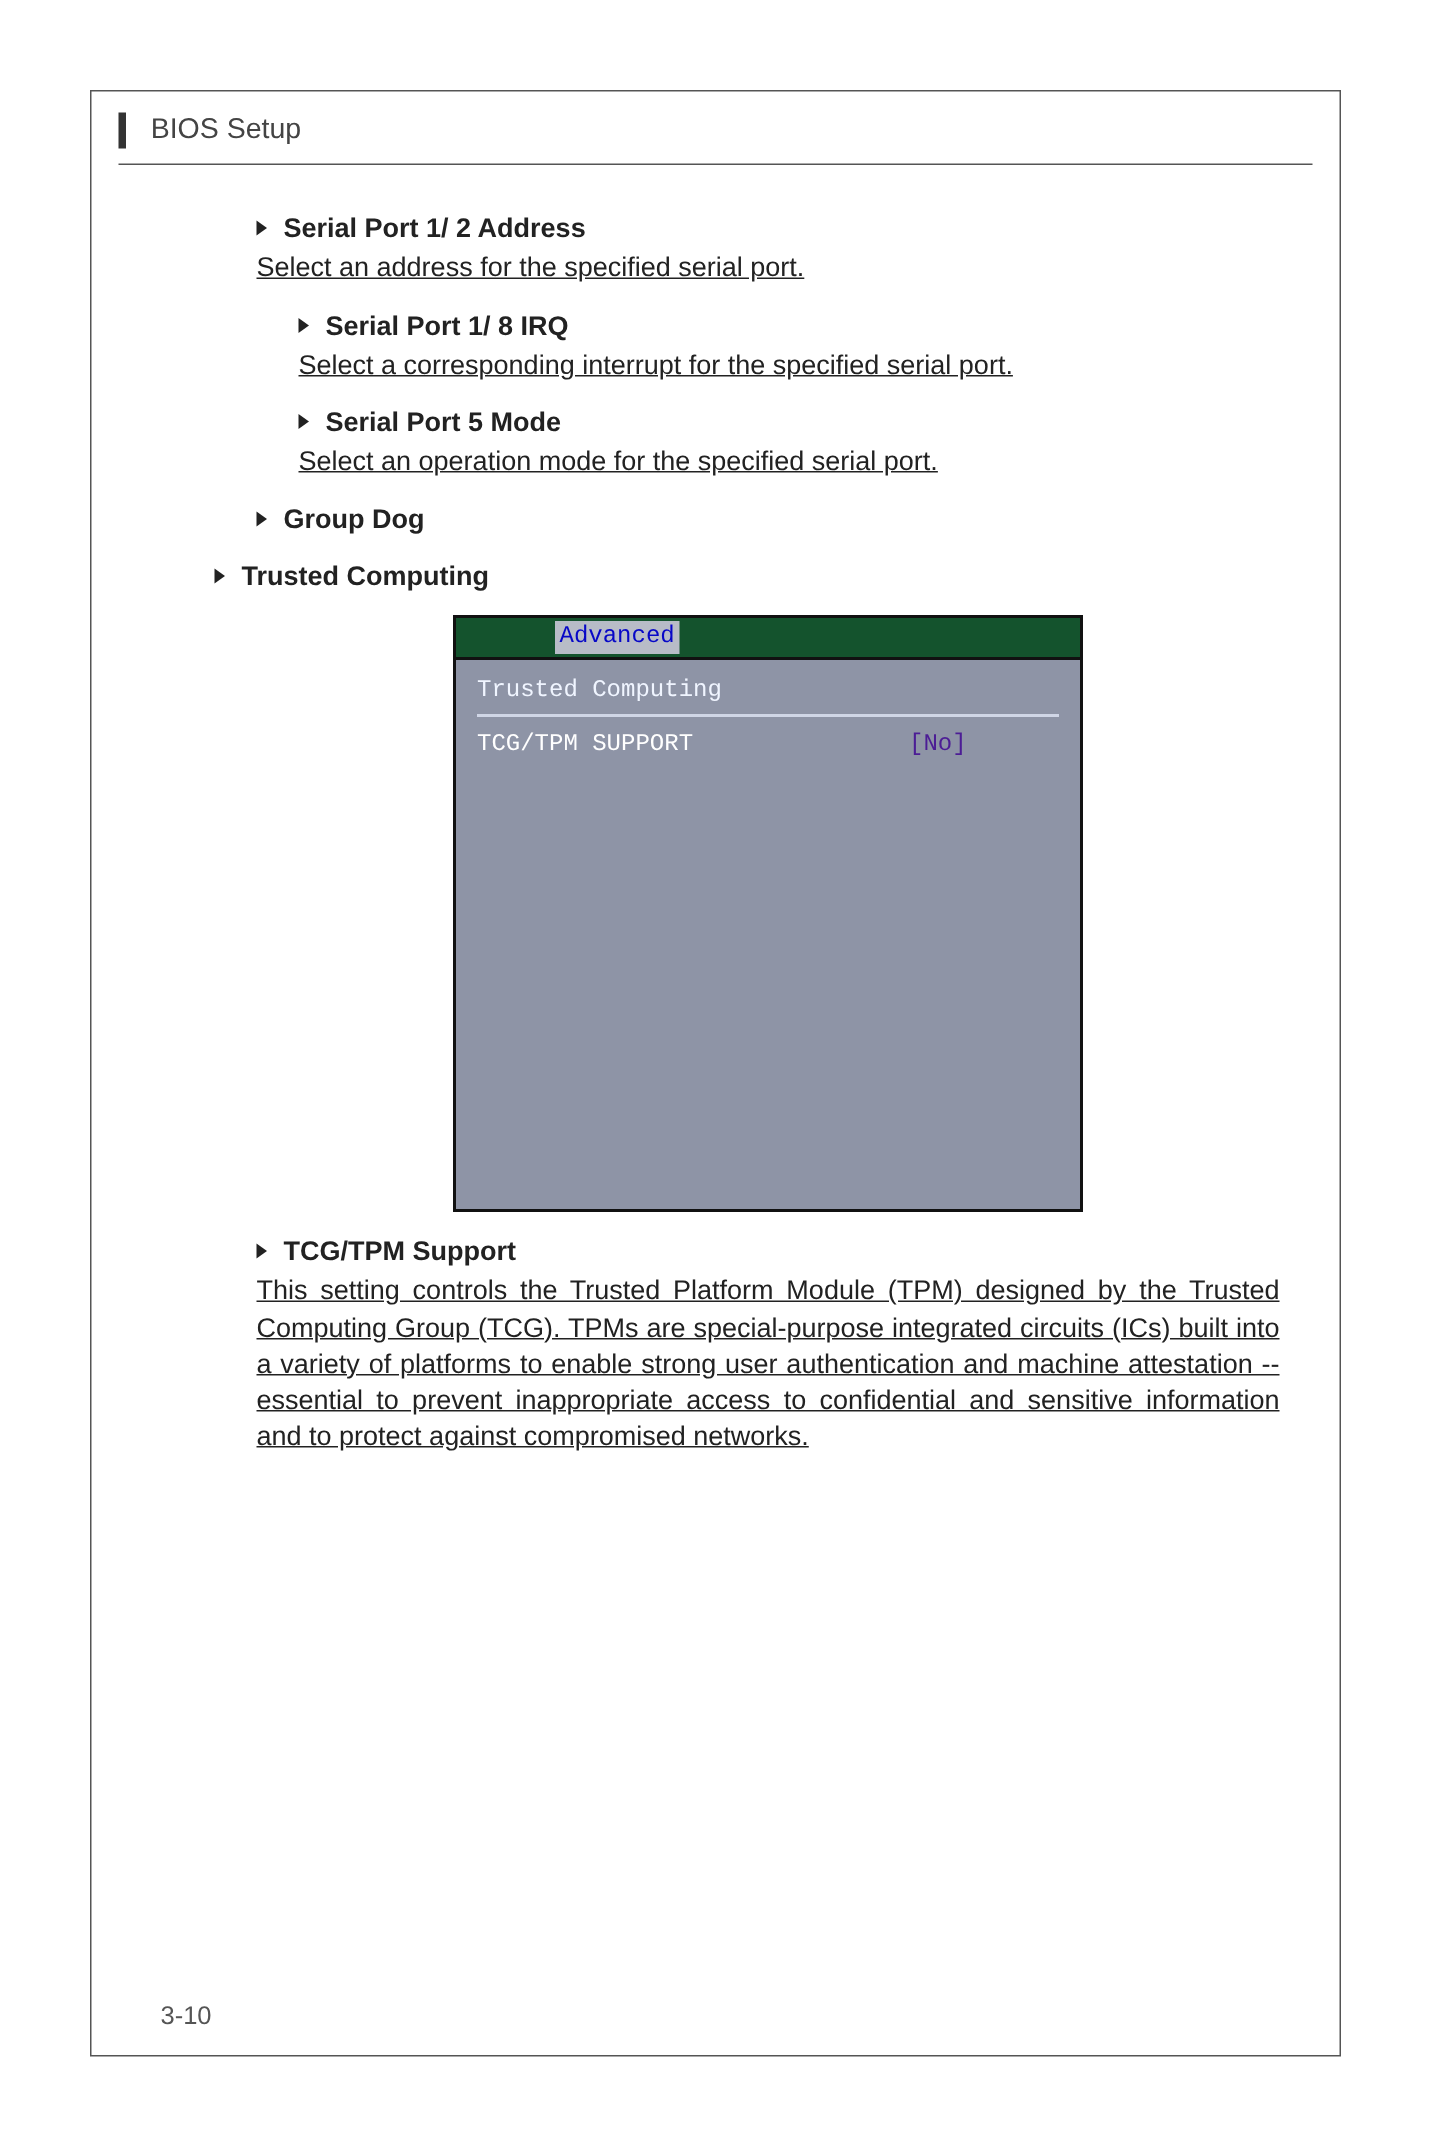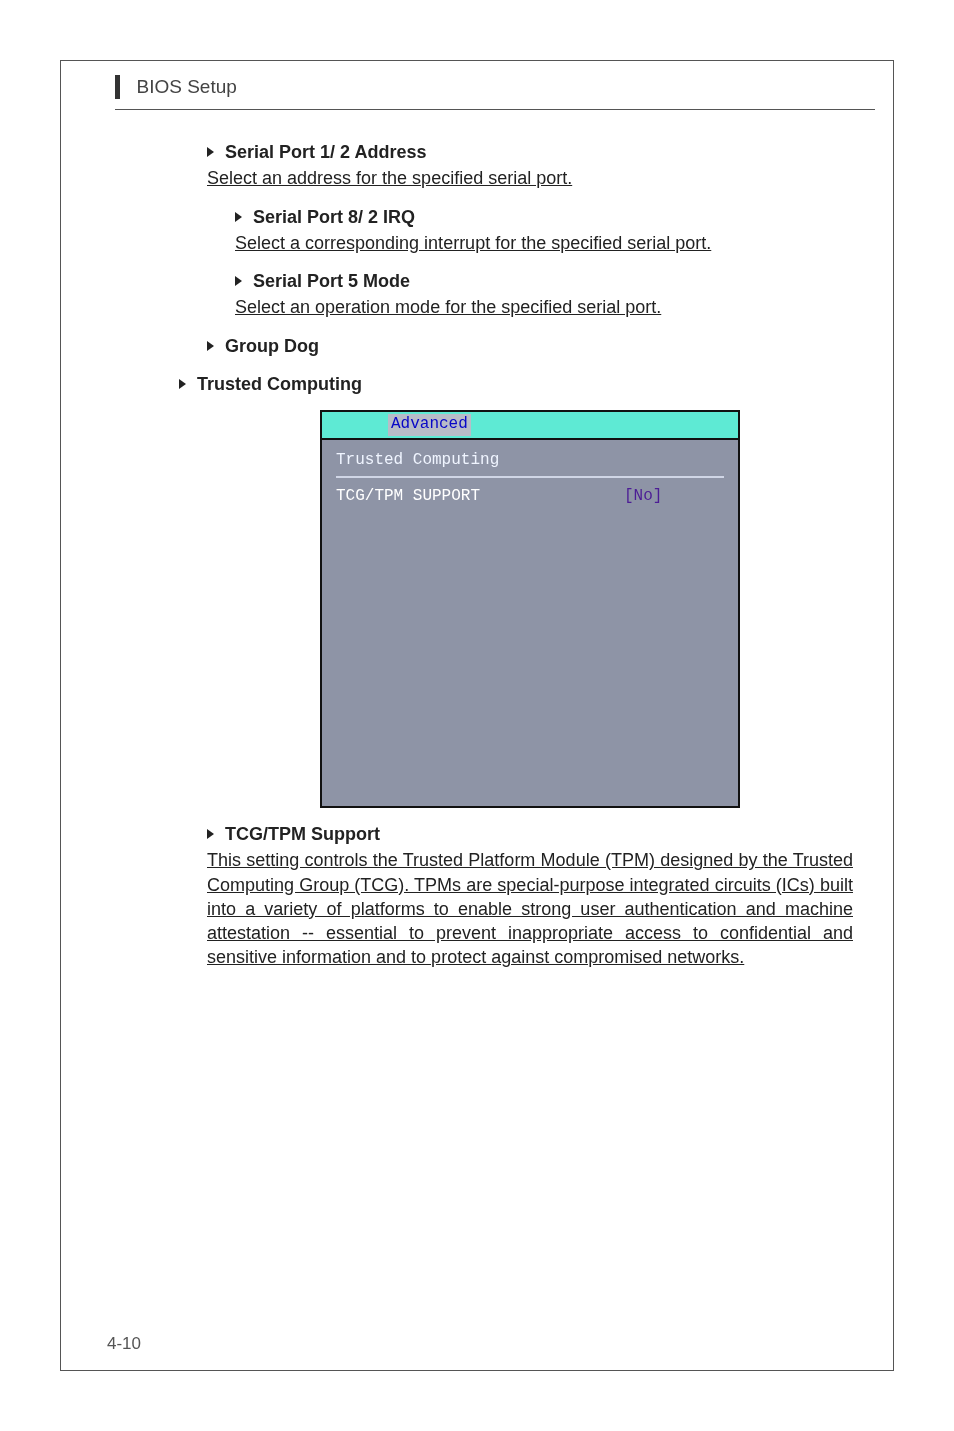--- a/index.html
+++ b/index.html
@@ -11,21 +11,20 @@
     color: #333;
     position: relative;
   }
   .page {
     position: absolute;
     left: 60px;
     top: 60px;
     right: 60px;
     bottom: 60px;
     border: 1px solid #555;
-    padding-left: 36px;
   }
   .header-area {
     padding: 14px 0 6px 18px;
   }
   .header-bar {
     display: inline-block;
     width: 5px;
     height: 24px;
     background: #333;
     vertical-align: middle;
@@ -79,21 +78,21 @@
     display: flex;
     justify-content: center;
   }
   .bios {
     width: 420px;
     font-family: "Courier New", monospace;
     font-size: 16px;
     color: #d8dff2;
   }
   .bios-tabs {
-    background: #5eead4;
+    background: #14532d;
     padding: 2px 6px;
     border: 2px solid #111;
     border-bottom: none;
   }
   .bios-tab {
     display: inline-block;
     background: #b8bcc7;
     color: #0707c7;
     padding: 0 3px;
     margin-left: 60px;
@@ -143,21 +142,21 @@
 
     <div class="sec-title first">
       <span class="arrow"></span>
       <span>Serial Port 1/ 2 Address</span>
     </div>
     <div class="sec-body">Select an address for the specified serial port.</div>
 
     <div class="sub">
       <div class="sec-title">
         <span class="arrow"></span>
-        <span>Serial Port 8/ 2 IRQ</span>
+        <span>Serial Port 1/ 8 IRQ</span>
       </div>
       <div class="sec-body">Select a corresponding interrupt for the specified serial port.</div>
 
       <div class="sec-title">
         <span class="arrow"></span>
         <span>Serial Port 5 Mode</span>
       </div>
       <div class="sec-body">Select an operation mode for the specified serial port.</div>
     </div>
 
@@ -188,14 +187,14 @@
     </div>
 
     <div class="sec-title">
       <span class="arrow"></span>
       <span>TCG/TPM Support</span>
     </div>
     <div class="sec-body justify">This setting controls the Trusted Platform Module (TPM) designed by the Trusted Computing Group (TCG). TPMs are special-purpose integrated circuits (ICs) built into a variety of platforms to enable strong user authentication and machine attestation -- essential to prevent inappropriate access to confidential and sensitive information and to protect against compromised networks.</div>
 
   </div>
 
-  <div class="page-num">4-10</div>
+  <div class="page-num">3-10</div>
 </div>
 
 </body></html>

